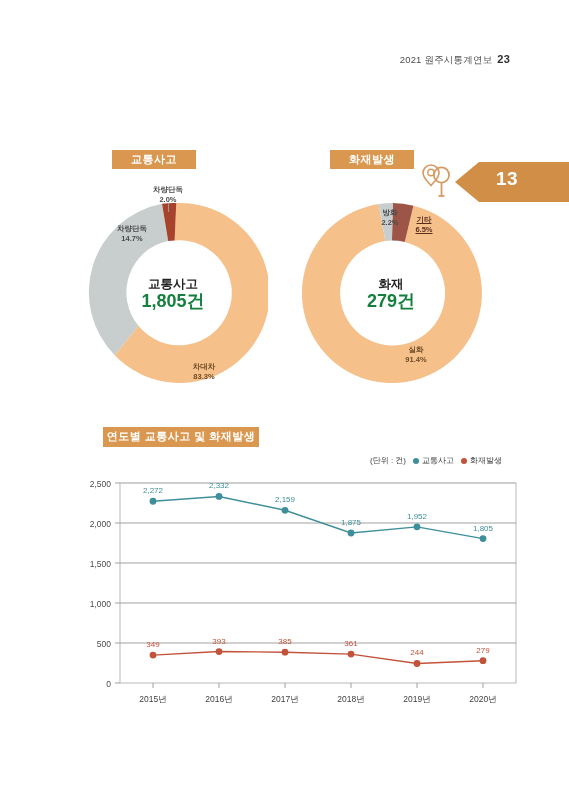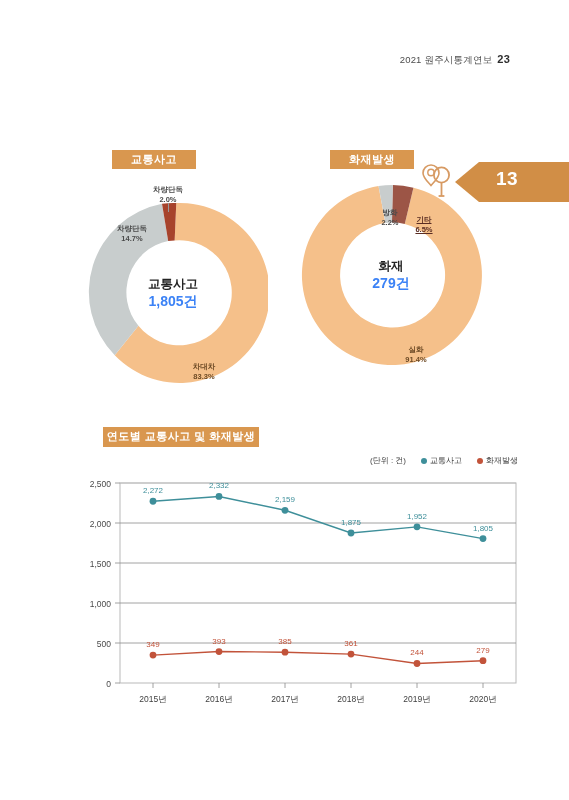--- a/index.html
+++ b/index.html
@@ -90,44 +90,44 @@
     letter-spacing: 0.5px;
     white-space: nowrap;
   }
   #pill-traffic { left: 112px; top: 150px; width: 84px; height: 19px; }
   #pill-fire    { left: 330px; top: 150px; width: 84px; height: 19px; }
   #pill-yearly  { left:  65px; top: 427px; width: 156px; height: 20px; text-align: center; margin-left: 38px; }
 
   
   .donut-wrap { position: absolute; }
   #donut-traffic { left: 78px;  top: 198px; width: 190px; height: 190px; }
-  #donut-fire    { left: 296px; top: 180px; width: 190px; height: 190px; text-align: right; }
+  #donut-fire    { left: 296px; top: 198px; width: 190px; height: 190px; text-align: right; }
 
   .donut-svg { display: block; }
 
   .donut-center {
     position: absolute;
     left: 0; top: 0;
     width: 190px; height: 190px;
     display: flex;
     flex-direction: column;
     align-items: center;
     justify-content: center;
     pointer-events: none;
   }
   .donut-center .c-title {
     font-size: 12.5px;
     font-weight: bold;
     color: #232323;
     line-height: 16px;
   }
   .donut-center .c-value {
-    font-size: 14px;
-    font-weight: bold;
-    color: #3b82f6;
+    font-size: 18px;
+    font-weight: bold;
+    color: #15803d;
     line-height: 18px;
   }
 
   .slice-label {
     position: absolute;
     text-align: center;
     font-size: 7.5px;
     line-height: 9.5px;
     white-space: nowrap;
     font-weight: bold;
@@ -159,21 +159,21 @@
     height: 285px;
   }
   .unit-legend {
     position: absolute;
     left: 300px;
     top: 0px;
     font-size: 8px;
     color: #3f3f3f;
     display: flex;
     align-items: center;
-    gap: 15px;
+    gap: 7px;
     white-space: nowrap;
   }
   .unit-legend .legend-item {
     display: inline-flex;
     align-items: center;
     gap: 3px;
   }
   .dot {
     width: 6px; height: 6px;
     border-radius: 50%;

